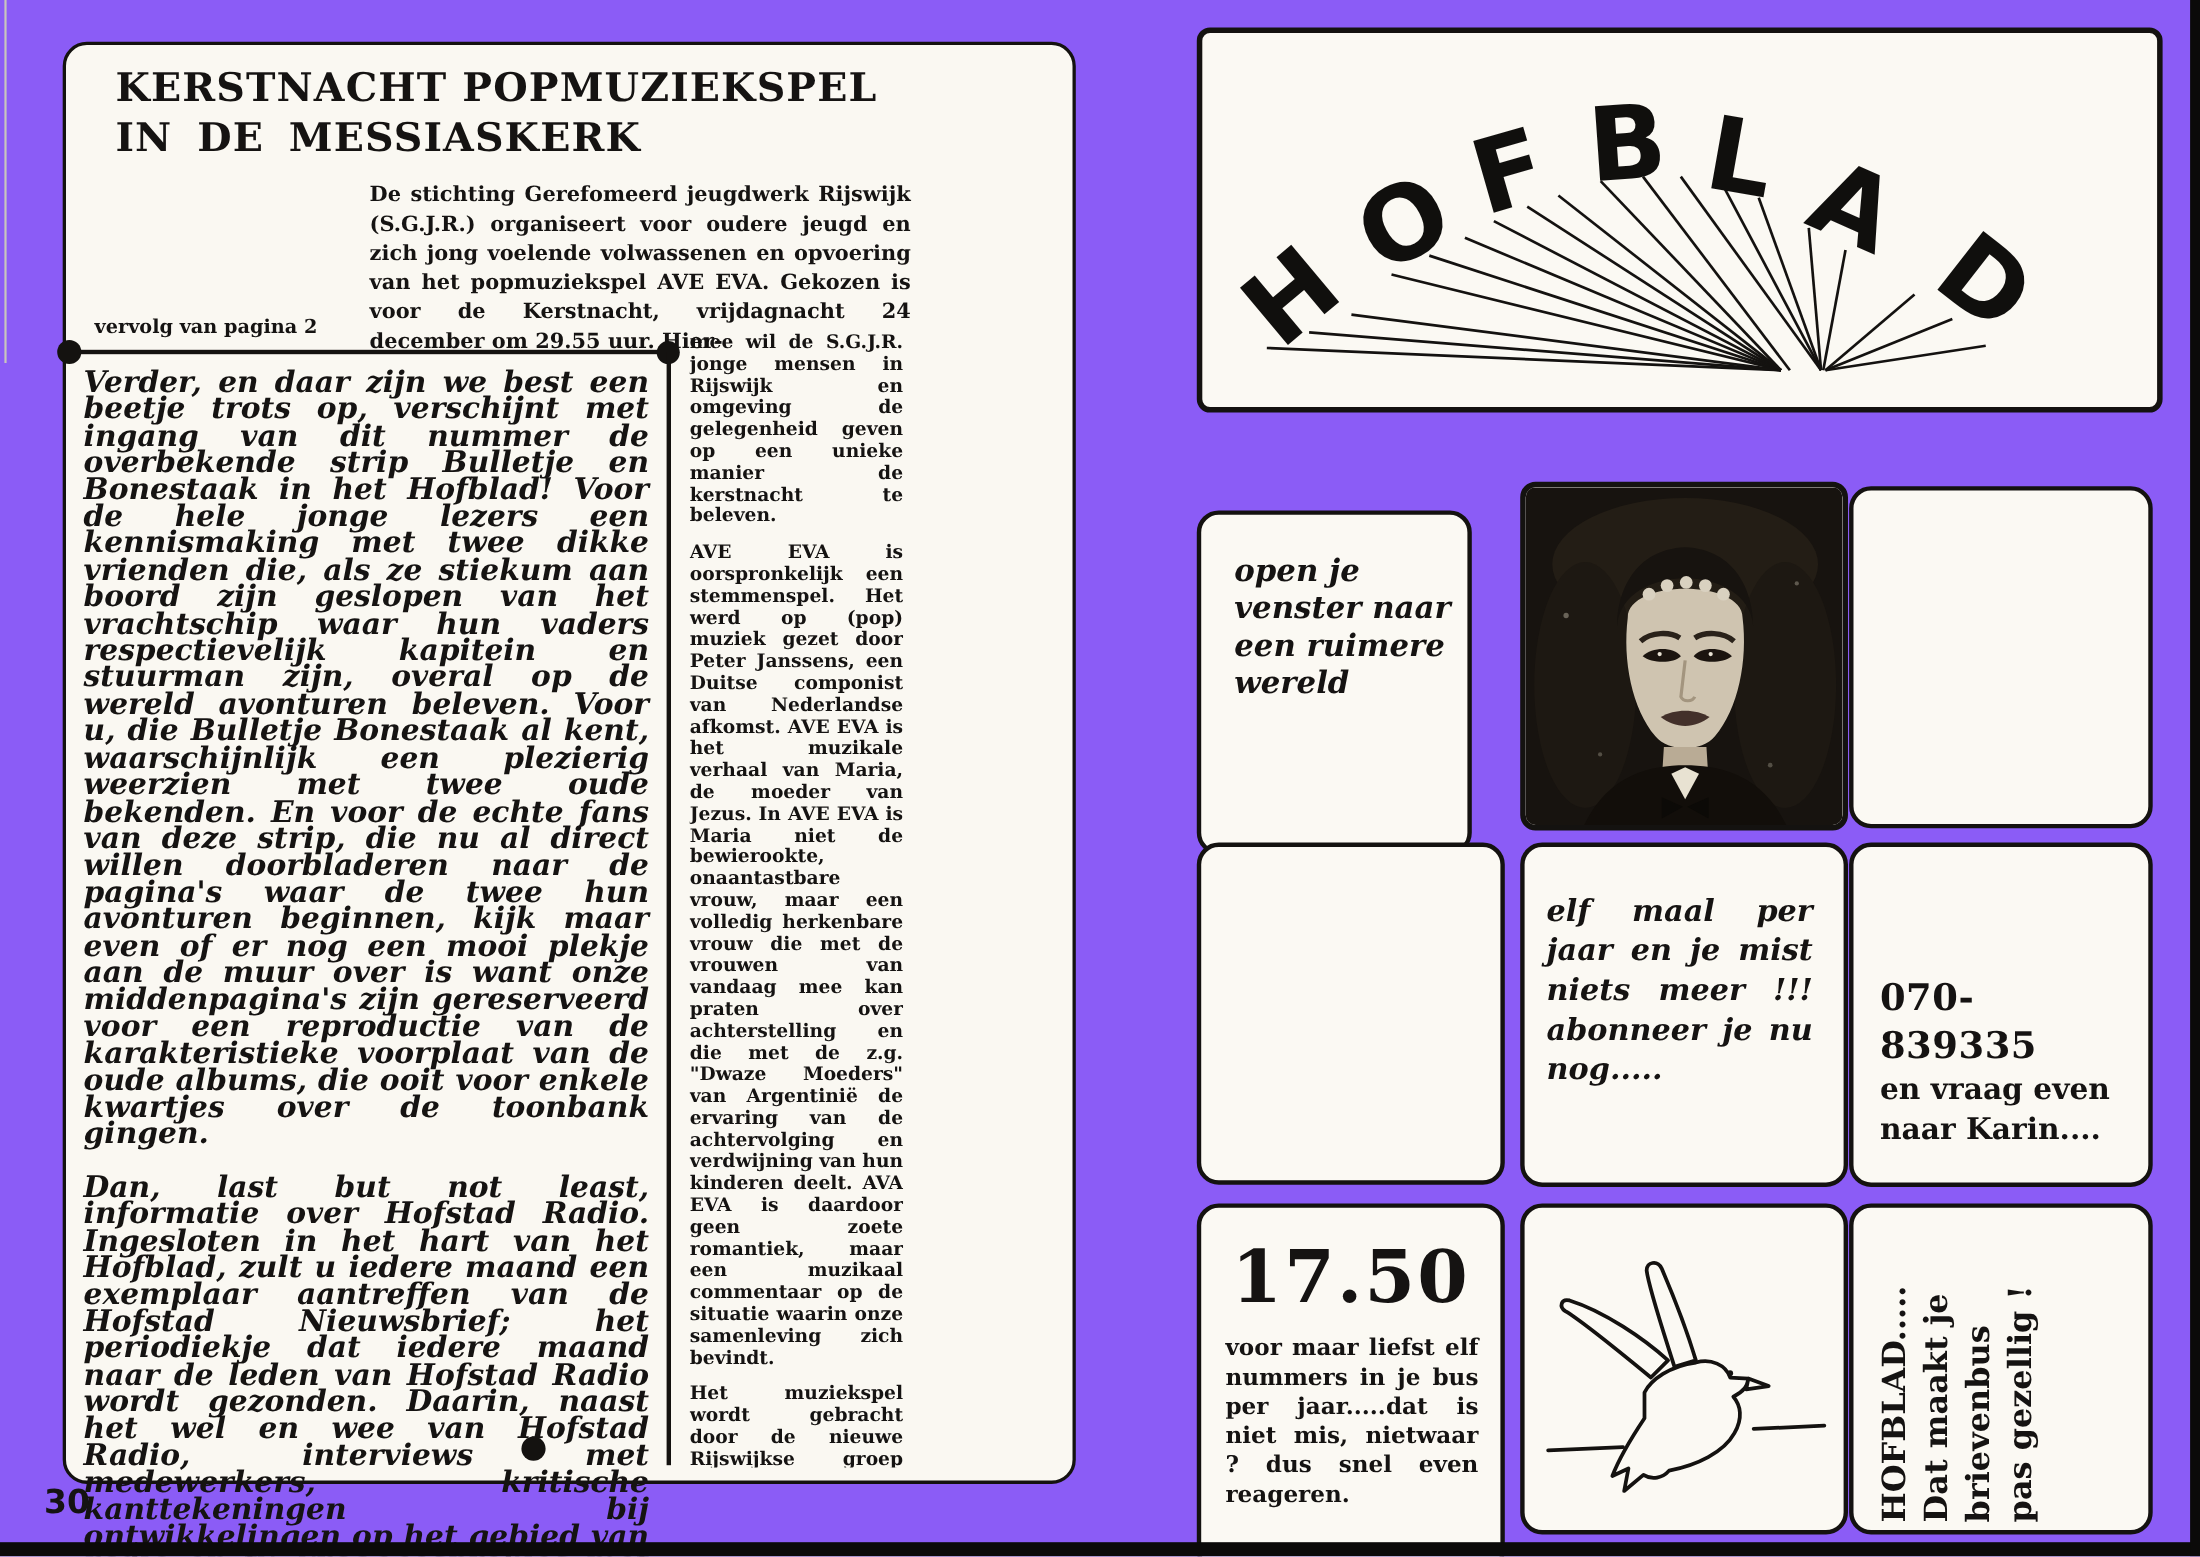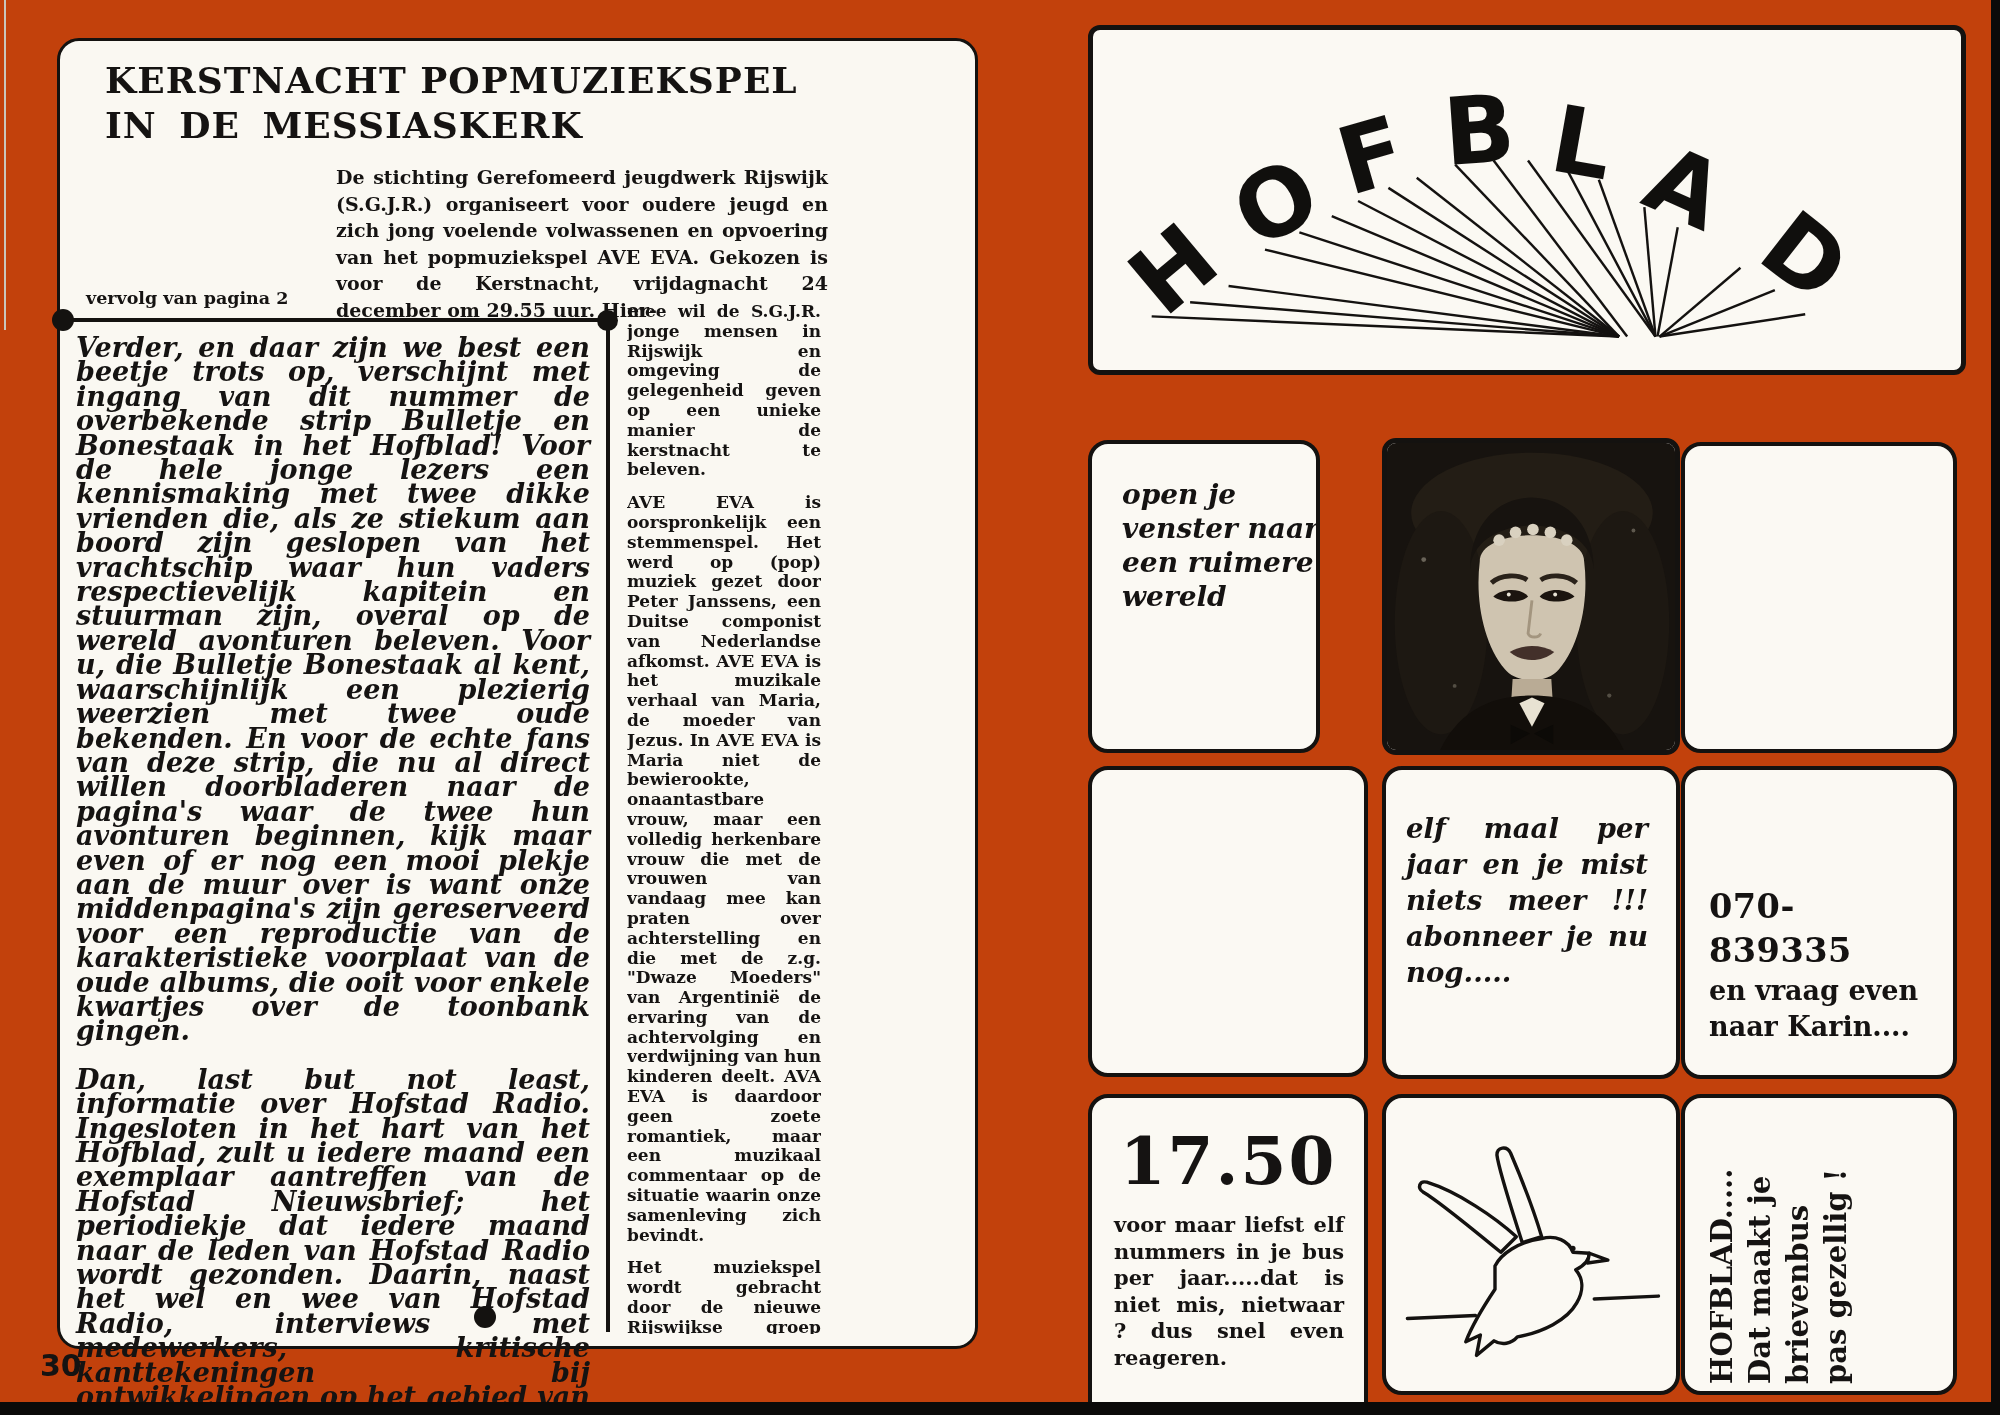--- a/index.html
+++ b/index.html
@@ -1,18 +1,18 @@
 <!DOCTYPE html>
 <html><head>
 <meta charset="utf-8">
 <style>
   html,body{margin:0;padding:0;background:#e8e6e0;}
   .canvas{
     position:relative;width:2000px;height:1415px;overflow:hidden;
-    background:#c2410c;color:#151312;
+    background:#8b5cf6;color:#151312;
     font-family:"DejaVu Serif", serif;
   }
   
   .scan-bottom{position:absolute;left:0;top:1402px;width:2000px;height:13px;background:#0b0a09;}
   .scan-right{position:absolute;left:1991px;top:0;width:9px;height:1415px;background:#0b0a09;}
   .scan-left{position:absolute;left:4px;top:0;width:2px;height:330px;background:#c9c6bd;}
 
   
   .article-box{
     position:absolute;left:57px;top:38px;width:915px;height:1305px;
@@ -48,21 +48,21 @@
 
   
   .logo-box{
     position:absolute;left:1088px;top:25px;width:868px;height:340px;
     border:5px solid #141210;border-radius:12px;background:#fbf9f3;overflow:hidden;
   }
   .gbox{
     position:absolute;border:4px solid #141210;border-radius:20px;background:#fbf9f3;
     box-sizing:border-box;overflow:hidden;
   }
-  .b-window{left:1088px;top:440px;width:232px;height:313px;}
+  .b-window{left:1088px;top:464px;width:250px;height:313px;}
   .b-photo{left:1382px;top:438px;width:298px;height:317px;border-radius:14px;border-width:5px;padding:0;}
   .b-empty1{left:1681px;top:442px;width:276px;height:311px;}
   .b-empty2{left:1088px;top:766px;width:280px;height:311px;}
   .b-subscribe{left:1382px;top:766px;width:298px;height:313px;}
   .b-phone{left:1681px;top:766px;width:276px;height:313px;display:flex;flex-direction:column;justify-content:flex-end;padding:0 22px 30px 24px;}
   .b-price{left:1088px;top:1094px;width:280px;height:336px;}
   .b-dove{left:1382px;top:1094px;width:298px;height:301px;}
   .b-slogan{left:1681px;top:1094px;width:276px;height:301px;}
 
   .window-text{margin:34px 0 0 30px;width:210px;font-style:italic;font-weight:bold;font-size:28px;line-height:34px;}

